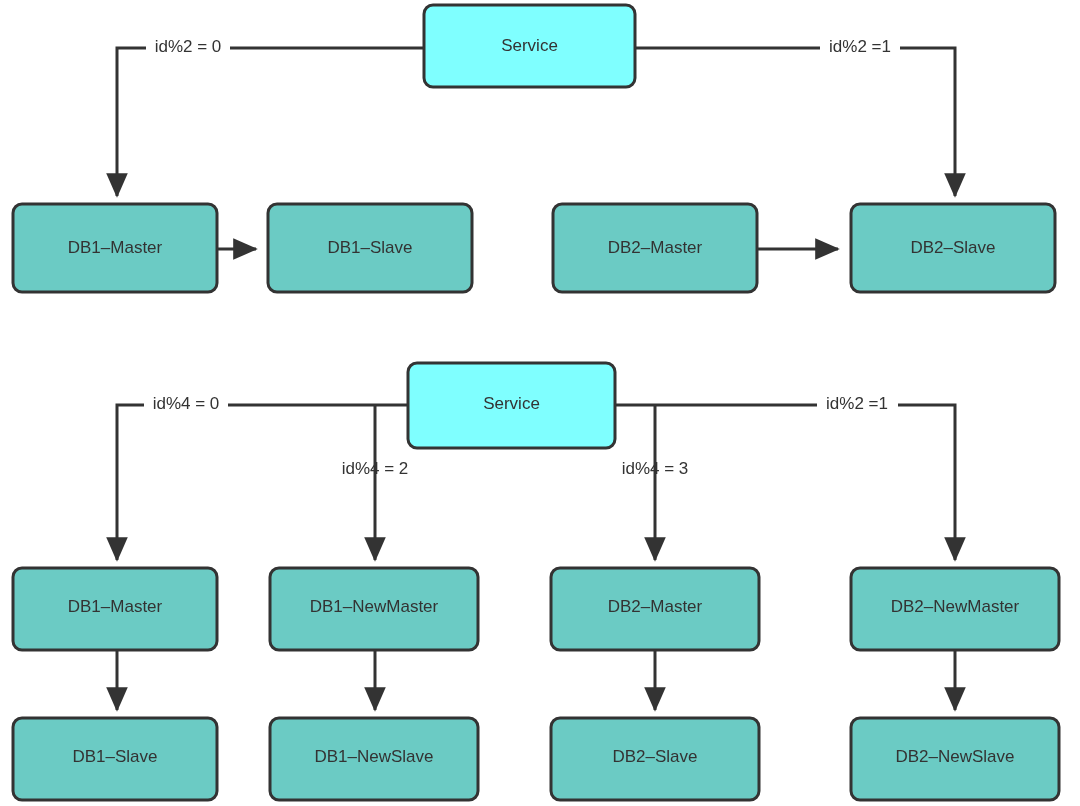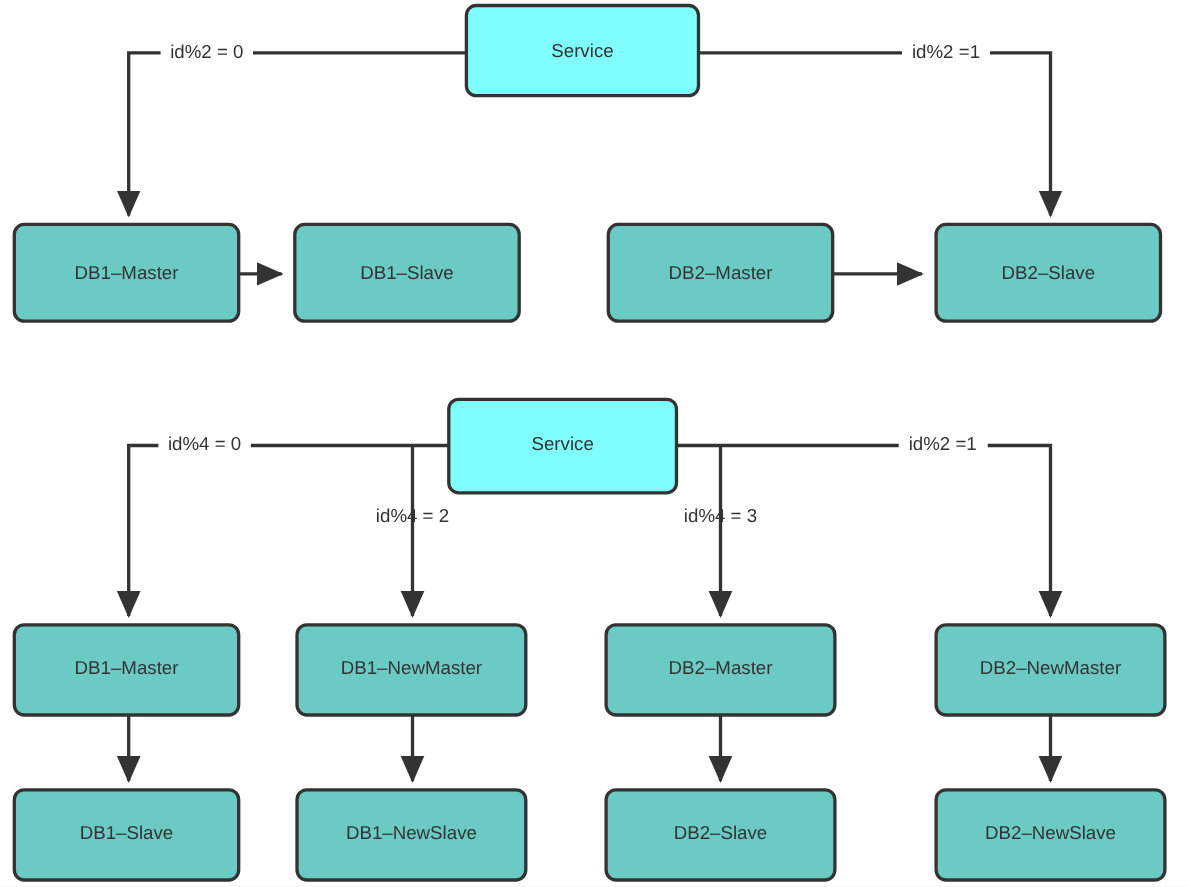--- a/index.html
+++ b/index.html
@@ -10,21 +10,21 @@
   body {
     width: 1080px;
     height: 806px;
     overflow: hidden;
     font-family: "Liberation Sans", sans-serif;
   }
   #diagram-root {
     position: relative;
     width: 1080px;
     height: 806px;
-    background: #e5e5e5;
+    background: #a21caf;
   }
   svg#diagram-svg {
     display: block;
     width: 1080px;
     height: 806px;
   }
   .node-rect {
     stroke: #333333;
     stroke-width: 3;
   }

